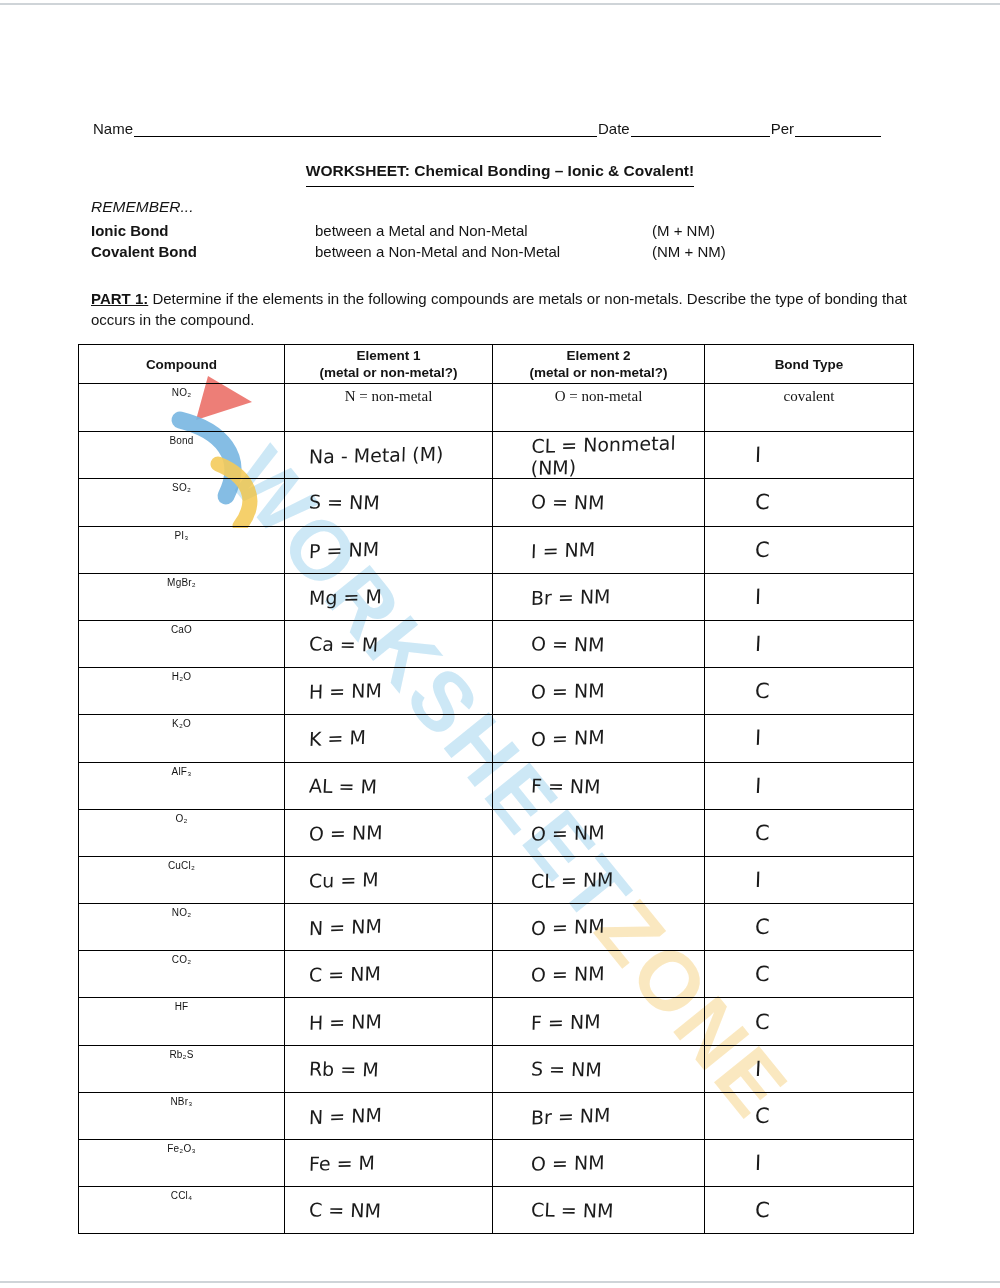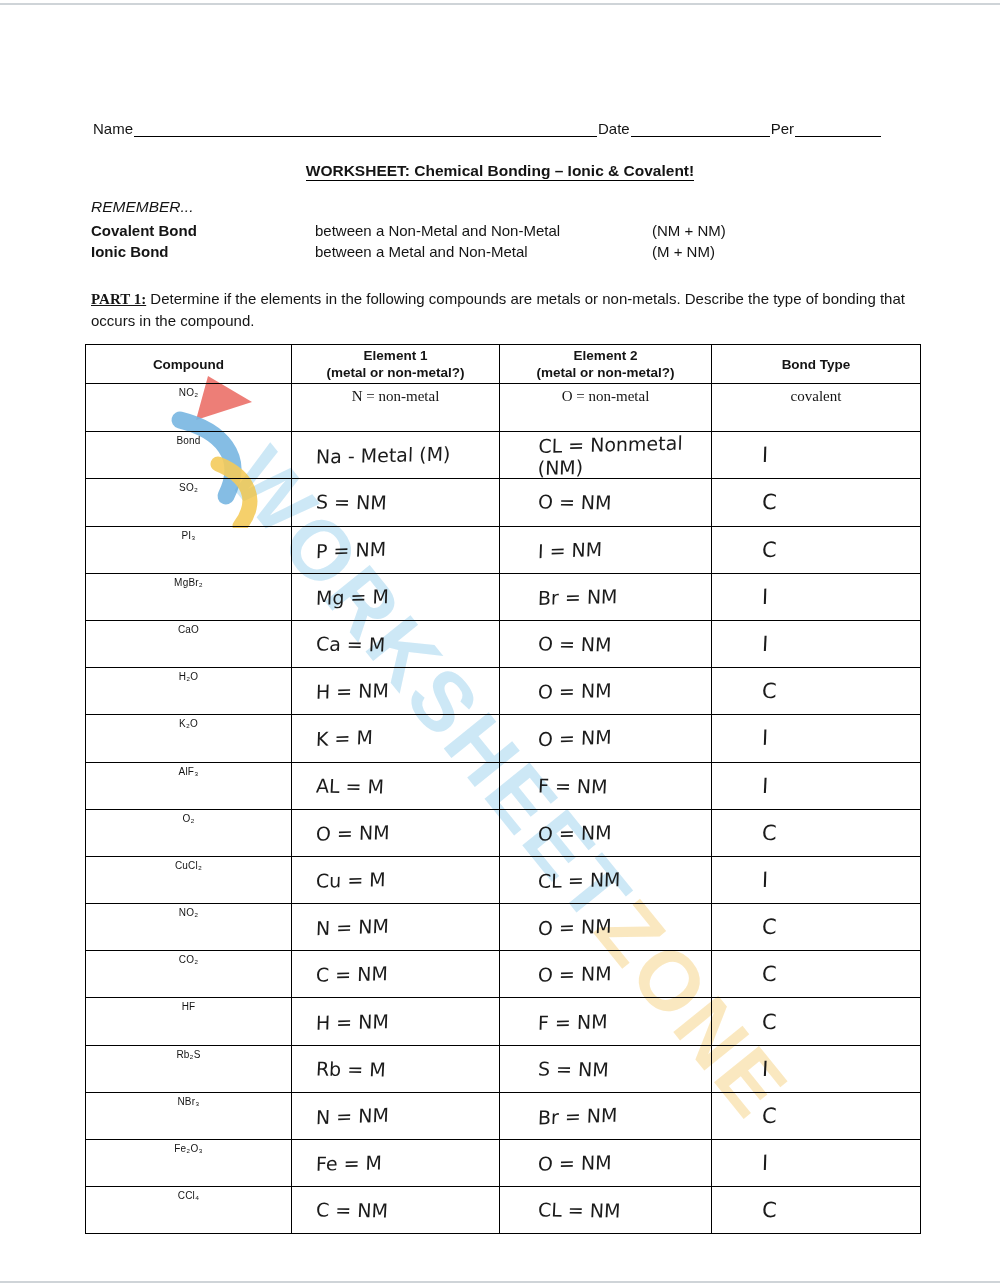--- a/index.html
+++ b/index.html
@@ -33,35 +33,35 @@
     position:absolute;left:92px;top:118px;
     display:flex;align-items:flex-end;
     font-size:15px;z-index:1;
   }
   .fill-line{border-bottom:1.5px solid #000;height:18px;display:inline-block;}
   .u1{width:463px;} .u2{width:139px;} .u3{width:86px;}
   .hl-label{padding:0 1px;}
 
   
   .title-wrap{position:absolute;top:162px;left:0;width:100%;text-align:center;z-index:1;}
-  .title-text{font-size:15.5px;font-weight:bold;border-bottom:1.8px solid #000;padding-bottom:1px;}
+  .title-text{font-size:15.5px;font-weight:bold;border-bottom:1.8px solid #000;padding-bottom:7px;}
 
   
   .remember{position:absolute;left:91px;top:198px;width:760px;font-size:15px;z-index:1;}
   .remember-heading{font-weight:normal;font-style:italic;font-size:15.5px;margin-bottom:4px;}
   .remember-row{display:grid;grid-template-columns:224px 337px auto;line-height:21px;}
   .remember-term{font-weight:bold;}
 
   
   .part1{position:absolute;left:91px;top:288px;width:828px;font-size:15px;line-height:21px;z-index:1;}
-  .part1-label{font-weight:bold;text-decoration:underline;font-family:Liberation Serif, serif;}
+  .part1-label{font-weight:bold;text-decoration:underline;}
 
   
   .bonding-table{
-    position:absolute;left:85px;top:344px;width:831px;z-index:1;
+    position:absolute;left:78px;top:344px;width:831px;z-index:1;
     border-collapse:collapse;table-layout:fixed;
   }
   .bonding-table th,.bonding-table td{border:1.6px solid #000;padding:0;}
   .bonding-table th{
     font-size:13.5px;font-weight:bold;text-align:center;height:38px;line-height:17px;
   }
   .col-compound{width:205px;} .col-el1{width:207px;} .col-el2{width:211px;} .col-bond{width:208px;}
   .bonding-table td{height:43.2px;vertical-align:top;}
   td.c-compound{text-align:center;font-size:10px;padding-top:3px;letter-spacing:.2px;}
   
@@ -109,28 +109,28 @@
     <span class="fill-line u3"></span>
   </div>
 
   <div class="title-wrap">
     <span class="title-text">WORKSHEET: Chemical Bonding – Ionic &amp; Covalent!</span>
   </div>
 
   <div class="remember">
     <div class="remember-heading">REMEMBER...</div>
     <div class="remember-row">
+      <span class="remember-term">Ionic Bond</span>
+      <span>between a Metal and Non-Metal</span>
+      <span>(M + NM)</span>
+    </div>
+    <div class="remember-row">
       <span class="remember-term">Covalent Bond</span>
       <span>between a Non-Metal and Non-Metal</span>
       <span>(NM + NM)</span>
-    </div>
-    <div class="remember-row">
-      <span class="remember-term">Ionic Bond</span>
-      <span>between a Metal and Non-Metal</span>
-      <span>(M + NM)</span>
     </div>
   </div>
 
   <div class="part1">
     <span class="part1-label">PART 1:</span><span>  Determine if the elements in the following compounds are metals or non-metals.  Describe the type of bonding that occurs in the compound.</span>
   </div>
 
   <table class="bonding-table">
     <thead>
       <tr>

